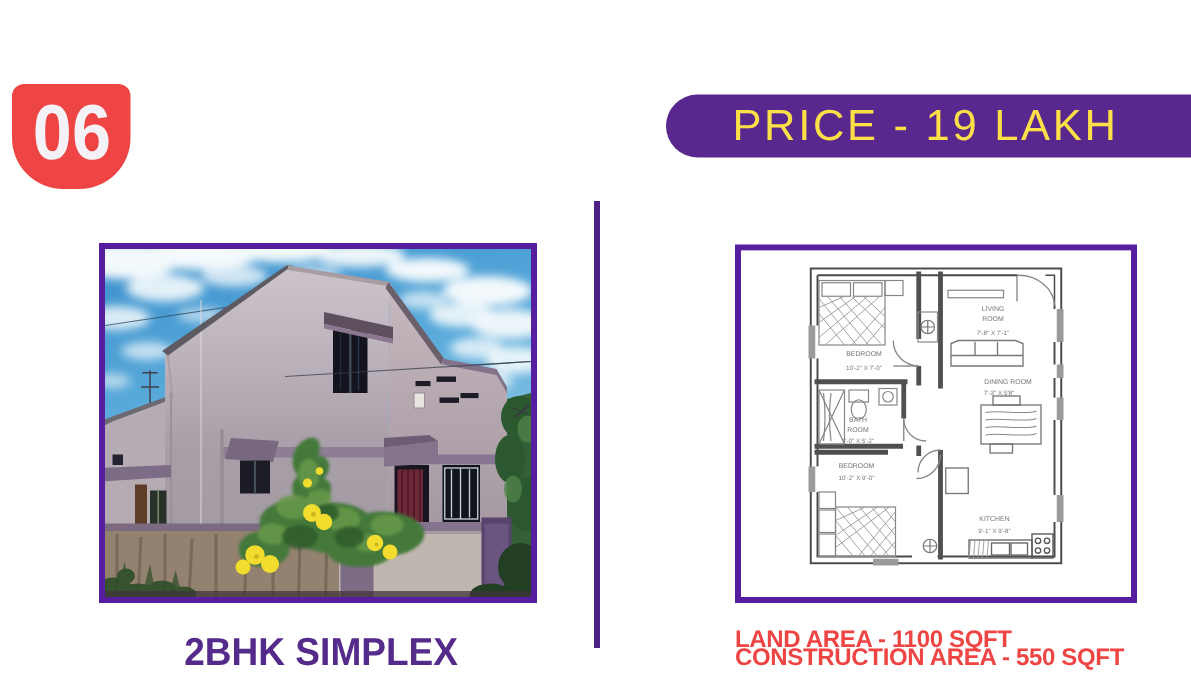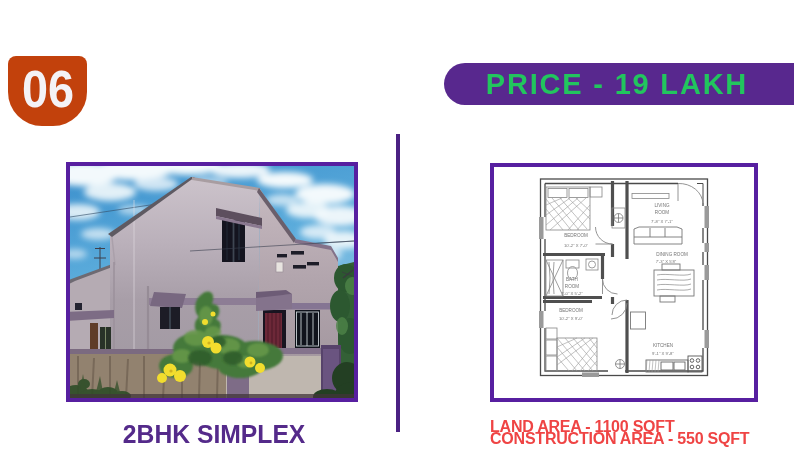--- a/index.html
+++ b/index.html
@@ -1,24 +1,24 @@
 <!DOCTYPE html>
 <html><head>
 <meta charset="utf-8">
 <style>
   html,body{margin:0;padding:0;}
   body{width:794px;height:464px;background:#fff;position:relative;overflow:hidden;
        font-family:"Liberation Sans", sans-serif;}
   .abs{position:absolute;}
-  #badge{left:8px;top:56px;width:79px;height:70px;background:#c2410c;
+  #badge{left:8px;top:56px;width:79px;height:70px;background:#ef4444;
          border-radius:8px 8px 34px 34px;color:#f4f2f6;font-weight:bold;
          font-size:52px;text-align:center;line-height:66px;}
   #badge span{display:inline-block;transform:scaleX(0.9);}
   #banner{left:444px;top:63px;width:350px;height:42px;background:#58288e;
-          border-radius:21px 0 0 21px;color:#22c55e;font-weight:bold;font-size:29px;
+          border-radius:21px 0 0 21px;color:#fde047;font-weight:normal;font-size:29px;
           text-align:center;line-height:42px;letter-spacing:1.8px;padding-right:4px;width:346px;}
   #photoframe{left:66px;top:162px;width:284px;height:232px;border:4px solid #571fa0;font-size:0;}
   #planframe{left:490px;top:163px;width:260px;height:231px;border:4px solid #571fa0;background:#fff;font-size:0;}
   #divider{left:396px;top:134px;width:4px;height:298px;background:#4b2183;}
   #cap1{left:66px;top:419px;width:296px;text-align:center;color:#542a8a;
         font-weight:bold;font-size:26px;}
   #cap1 span{display:inline-block;transform:scaleX(0.95);}
   #cap2{left:490px;top:420.5px;width:268px;text-align:left;color:#ef4444;
         font-weight:bold;font-size:16px;line-height:12.7px;letter-spacing:-0.22px;}
 </style>

